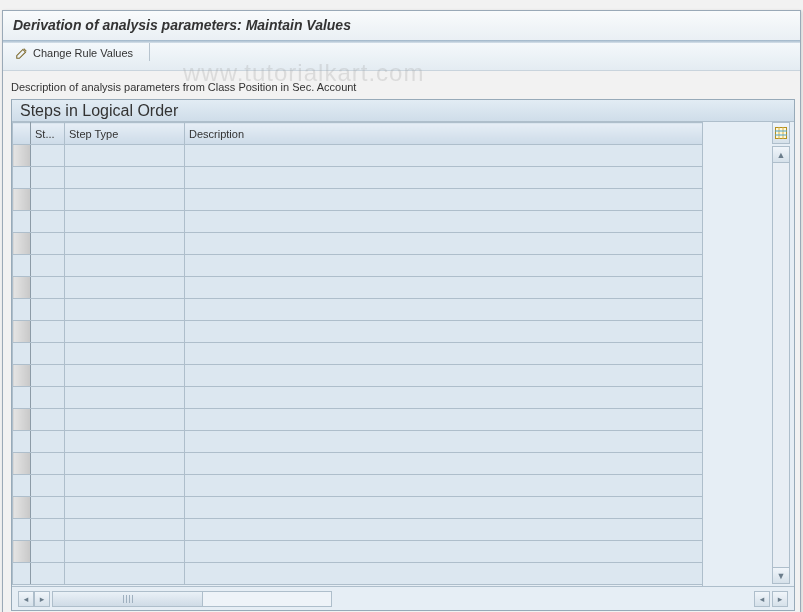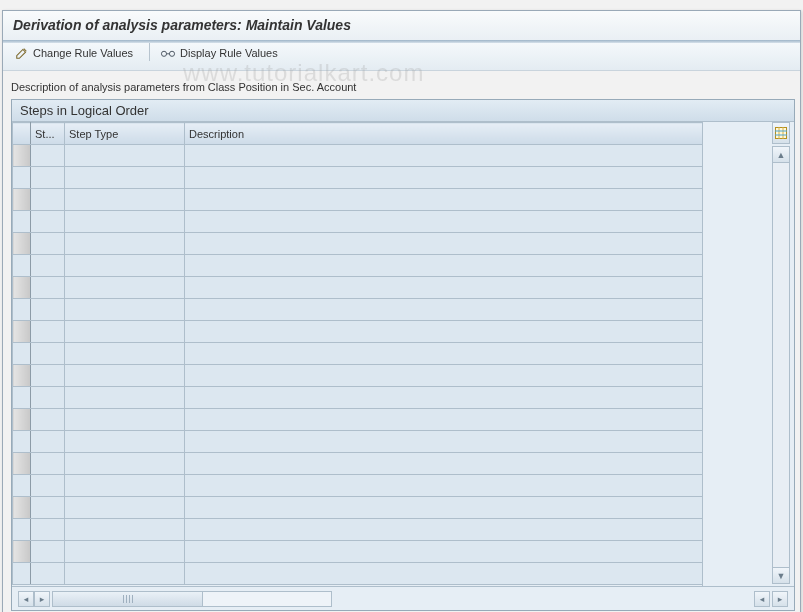--- a/index.html
+++ b/index.html
@@ -70,21 +70,21 @@
     width: 784px;
     height: 512px;
     border: 1px solid #97aab9;
     background: #e6eef5;
     position: relative;
   }
   .panel-title {
     height: 22px;
     line-height: 22px;
     padding-left: 8px;
-    font-size: 13px;
+    font-size: 16px;
     color: #333;
     background: linear-gradient(to bottom, #e2ecf4, #cfdde9);
     border-bottom: 1px solid #aebecb;
   }
   
   .table-wrap {
     position: relative;
     height: 464px;
     display: flex;
   }
@@ -217,28 +217,20 @@
 
   <div class="toolbar">
     <div class="tb-btn">
       <svg width="14" height="14" viewBox="0 0 16 16">
         <path d="M2 11l7-7 3 3-7 7H2v-3z" fill="none" stroke="#7d6a2d" stroke-width="1.2"></path>
         <path d="M10 3l3 3" stroke="#7d6a2d" stroke-width="1.2"></path>
       </svg>
       <span>Change Rule Values</span>
     </div>
     <div class="sep"></div>
-    <div class="tb-btn">
-      <svg width="16" height="12" viewBox="0 0 20 12">
-        <circle cx="5" cy="7" r="3.2" fill="none" stroke="#4a5560" stroke-width="1.2"></circle>
-        <circle cx="15" cy="7" r="3.2" fill="none" stroke="#4a5560" stroke-width="1.2"></circle>
-        <path d="M8 7h4" stroke="#4a5560" stroke-width="1.2"></path>
-      </svg>
-      <span>Display Rule Values</span>
-    </div>
   </div>
 
   <div class="body-area">
     <span class="subtitle">Description of analysis parameters from Class Position in Sec. Account</span>
 
     <div class="panel">
       <div class="panel-title">Steps in Logical Order</div>
 
       <div class="table-wrap">
         <div class="grid-main">

